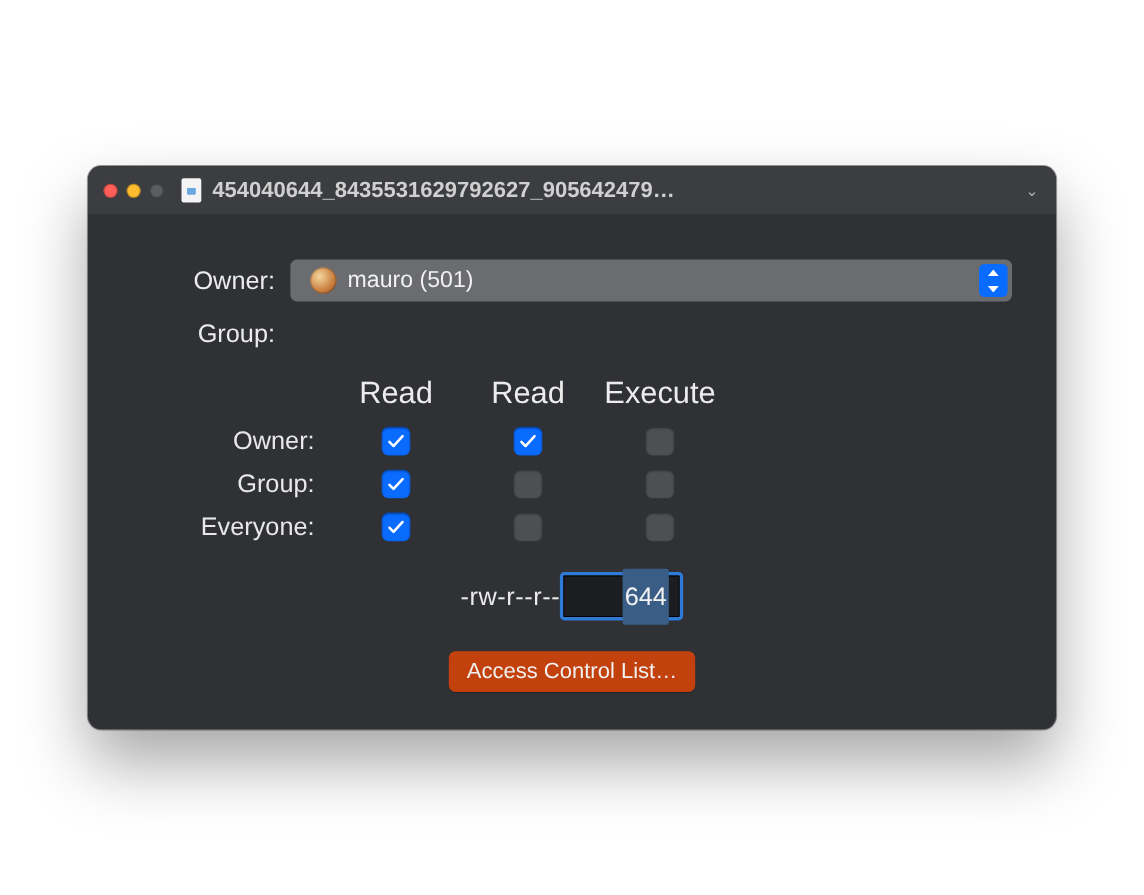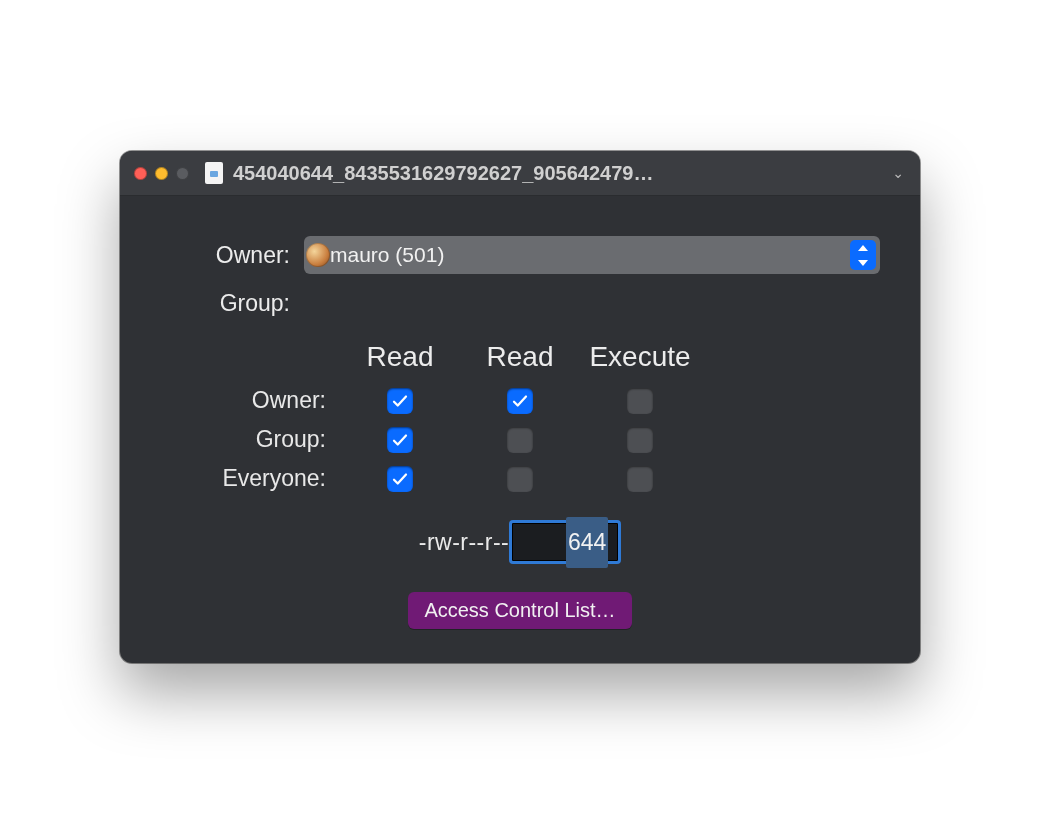--- a/index.html
+++ b/index.html
@@ -12,21 +12,21 @@
     -webkit-font-smoothing: antialiased;
   }
   .stage {
     width: 1040px;
     height: 814px;
     display: flex;
     align-items: center;
     justify-content: center;
   }
   .window {
-    width: 800px;
+    width: 880px;
     background: #2f3135;
     border-radius: 12px;
     box-shadow: 0 30px 60px rgba(0,0,0,0.35), 0 0 0 1px rgba(0,0,0,0.4);
     overflow: hidden;
     color: #e8e8e8;
   }
   .titlebar {
     height: 44px;
     background: #3b3d41;
     display: flex;
@@ -69,21 +69,22 @@
     color:#ececec;
     padding-right: 14px;
   }
   .select {
     flex:1;
     height:38px;
     background:#6a6c70;
     border-radius:6px;
     display:flex;
     align-items:center;
-    padding:0 2px;
+    padding:0 18px;
+    gap:10px;
     position:relative;
     color:#f1f1f1;
     font-size:21px;
   }
   .select .avatar {
     width:24px; height:24px; border-radius:50%; background:radial-gradient(circle at 35% 35%, #f4d59b, #c97e3e 60%, #7a431a);
     box-shadow: inset 0 0 0 1px rgba(0,0,0,0.2);
   }
   .select .group-icon {
     width:22px; height:22px; border:2px solid #d6d6d6; border-radius:50%;
@@ -127,21 +128,21 @@
     width:86px; height:38px; background:#1b1d20;
     border:3px solid #2f7ad6; border-radius:4px;
     display:flex; align-items:center; justify-content:flex-end;
     padding:0 10px; color:#f2f2f2; font-size:23px;
     box-shadow: 0 0 0 1px #000 inset;
   }
   .octal span{ background:#3a5d86; border-radius:2px; padding:12px 2px;}
 
   .acl-row { display:flex; justify-content:center; margin-top:28px; }
   .acl-btn {
-    background:#701a75; color:#f1f1f1; font-size:20px;
+    background:#c2410c; color:#f1f1f1; font-size:20px;
     border:none; border-radius:6px; padding:7px 16px;
     box-shadow: 0 1px 0 rgba(0,0,0,0.3);
   }
 </style>
 </head>
 <body>
 
 <div class="stage">
   <div class="window">
 

